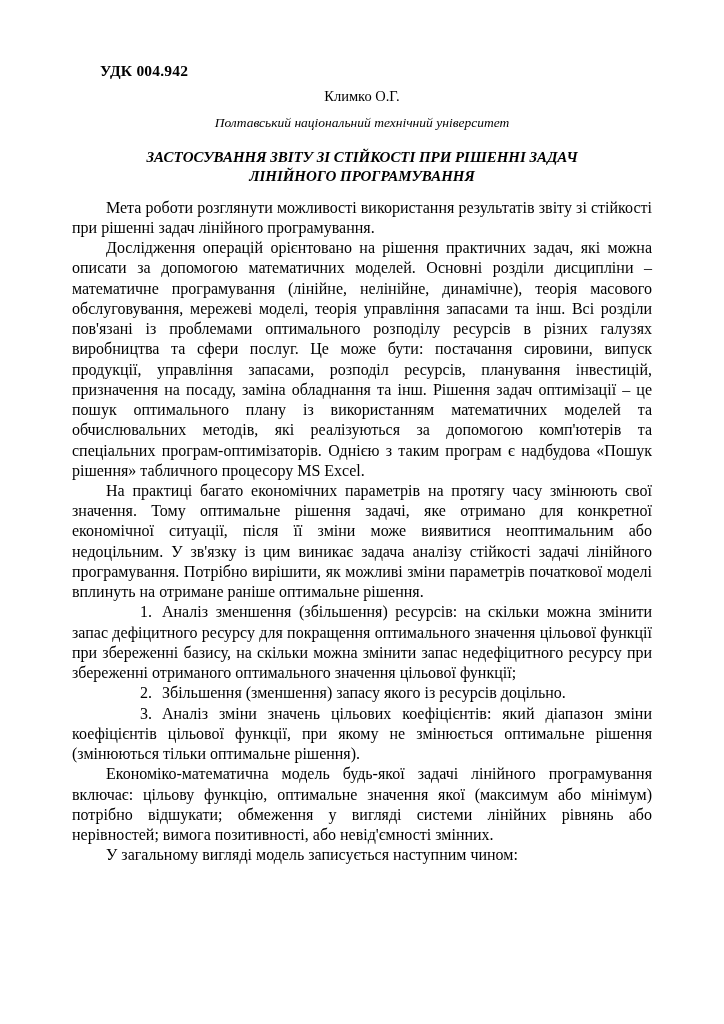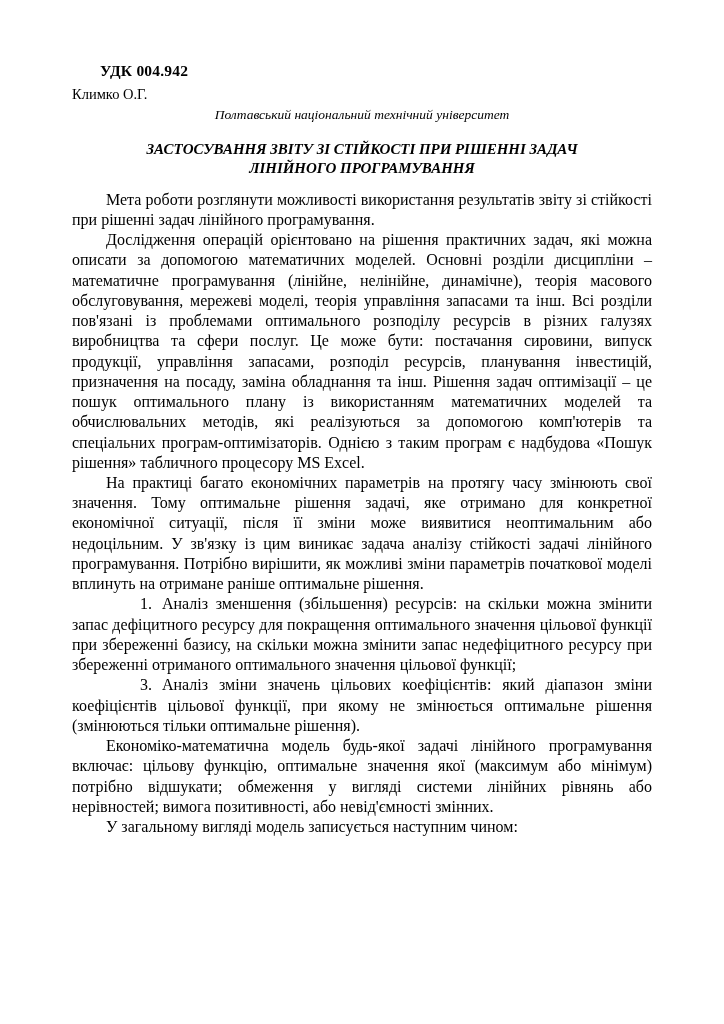--- a/index.html
+++ b/index.html
@@ -20,22 +20,23 @@
     box-sizing: border-box;
     padding: 62px 72px 35px 72px;
   }
   .udk {
     font-size: 15.5px;
     font-weight: bold;
     letter-spacing: 0.2px;
     margin: 0 0 6px 28px;
   }
   .author {
+    text-align: center;
     font-size: 14.5px;
-    margin: 0;
+    margin: 8px;
     line-height: 1.22;
   }
   .affiliation {
     text-align: center;
     font-size: 13.5px;
     font-style: italic;
     line-height: 1.3;
     margin: 2px 0 0 0;
     font-family: Liberation Serif, serif;
   }
@@ -89,19 +90,22 @@
   </div>
 
   <p class="body">Мета роботи розглянути можливості використання результатів звіту зі стійкості при рішенні задач лінійного програмування.</p>
   <p class="body">Дослідження операцій орієнтовано на рішення практичних задач, які можна описати за допомогою математичних моделей. Основні розділи дисципліни – математичне програмування (лінійне, нелінійне, динамічне), теорія масового обслуговування, мережеві моделі, теорія управління запасами та інш. Всі розділи пов'язані із проблемами оптимального розподілу ресурсів в різних галузях виробництва та сфери послуг. Це може бути: постачання сировини, випуск продукції, управління запасами, розподіл ресурсів, планування інвестицій, призначення на посаду, заміна обладнання та інш. Рішення задач оптимізації – це пошук оптимального плану із використанням математичних моделей та обчислювальних методів, які реалізуються за допомогою комп'ютерів та спеціальних програм-оптимізаторів. Однією з таким програм є надбудова «Пошук рішення» табличного процесору MS Excel.</p>
   <p class="body">На практиці багато економічних параметрів на протягу часу змінюють свої значення. Тому оптимальне рішення задачі, яке отримано для конкретної економічної ситуації, після її зміни може виявитися неоптимальним або недоцільним. У зв'язку із цим виникає задача аналізу стійкості задачі лінійного програмування. Потрібно вирішити, як можливі зміни параметрів початкової моделі вплинуть на отримане раніше оптимальне рішення.</p>
 
   <p class="body listitem">
     <span class="num">1.</span><span>Аналіз зменшення (збільшення) ресурсів: на скільки можна змінити запас дефіцитного ресурсу для покращення оптимального значення цільової функції при збереженні базису, на скільки можна змінити запас недефіцитного ресурсу при збереженні отриманого оптимального значення цільової функції;</span>
   </p>
   <p class="body listitem">
+    <span class="num">2.</span><span>Збільшення (зменшення) запасу якого із ресурсів доцільно.</span>
+  </p>
+  <p class="body listitem">
     <span class="num">3.</span><span>Аналіз зміни значень цільових коефіцієнтів: який діапазон зміни коефіцієнтів цільової функції, при якому не змінюється оптимальне рішення (змінюються тільки оптимальне рішення).</span>
   </p>
 
   <p class="body">Економіко-математична модель будь-якої задачі лінійного програмування включає: цільову функцію, оптимальне значення якої (максимум або мінімум) потрібно відшукати; обмеження у вигляді системи лінійних рівнянь або нерівностей; вимога позитивності, або невід'ємності змінних.</p>
   <p class="body">У загальному вигляді модель записується наступним чином:</p>
 
 </div>
 
 </body></html>

